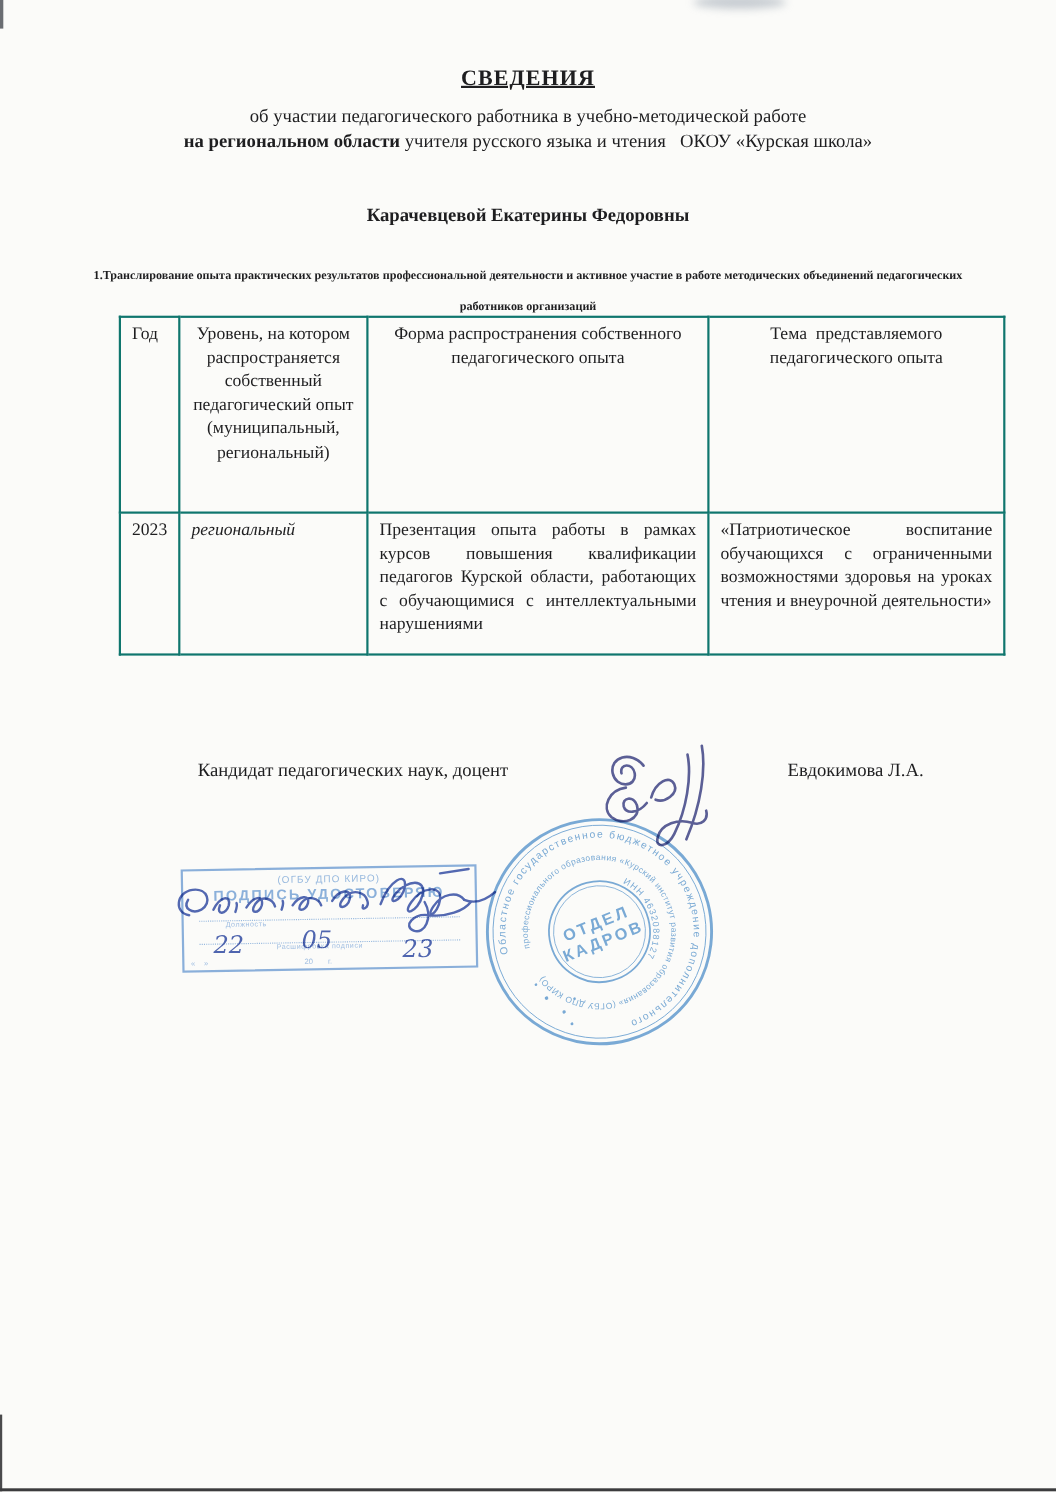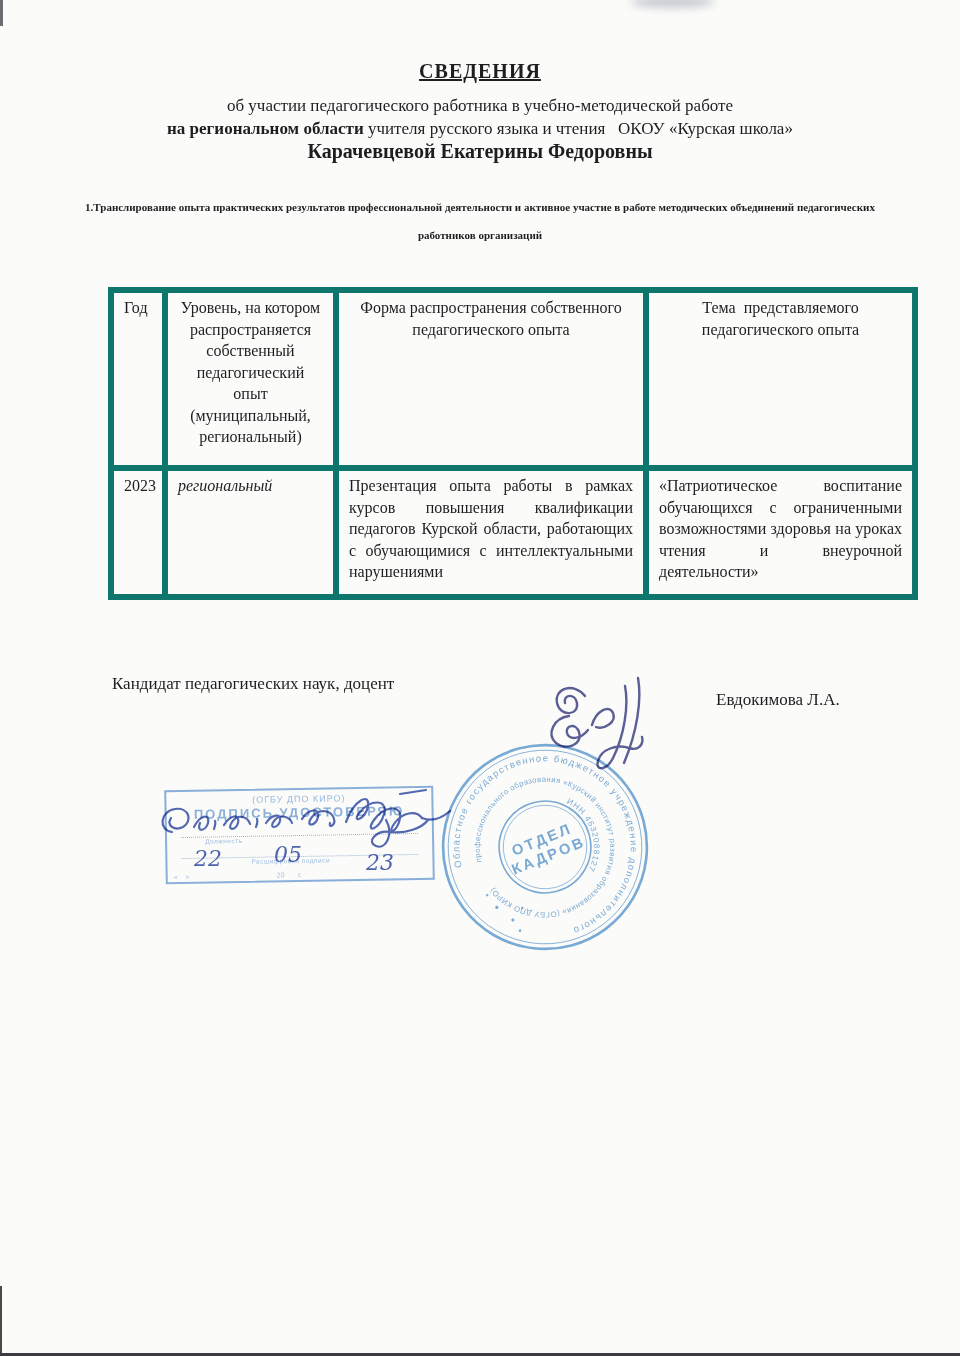--- a/index.html
+++ b/index.html
@@ -9,50 +9,50 @@
     font-family:"Liberation Serif","DejaVu Serif",serif;
     color:#1e1e20;
     overflow:hidden;
   }
   .page{position:absolute;inset:0;}
   
   .doc-header{padding-top:60px;text-align:center;line-height:23px;}
   .doc-title{font-size:20px;font-weight:bold;letter-spacing:1px;margin-bottom:11px;text-decoration:underline;}
   .doc-sub{font-size:17px;}
   .doc-sub b{font-weight:bold;}
-  .doc-name{font-size:20px;font-weight:bold;}
+  .doc-name{font-size:17px;font-weight:bold;margin-top:44px;}
   
   .section-heading{
     width:820px;margin:30px auto 0;text-align:center;
     font-size:11px;font-weight:bold;line-height:28px;
   }
   
   table.data{
     position:absolute;left:108px;top:287px;
     border-collapse:collapse;table-layout:fixed;width:804px;
   }
   table.data td,table.data th{
-    border:6px solid #0f766e;
+    border:2px solid #0f766e;
     font-size:16px;line-height:21.5px;
     padding:4px 10px;vertical-align:top;
     font-weight:normal;
   }
   th.c-year{font-weight:bold;text-align:left;padding-left:8px;}
   th.c-level{text-align:center;padding:4px 12px;}
   th.c-mid{text-align:center;vertical-align:middle;}
   tr.hdr{height:178px;}
   tr.body-row{height:129px;}
   td.v-year{font-weight:bold;text-align:center;padding:4px 4px;}
   td.v-level{text-align:left;font-style:italic;}
   td.v-just{text-align:justify;}
   
   .sig-row{position:absolute;left:0;top:670px;width:960px;height:110px;}
   .sig-left{
-    position:absolute;left:112px;top:2px;width:350px;
-    text-align:left;font-size:17px;line-height:23px;
+    position:absolute;left:112px;top:18px;width:350px;
+    text-align:right;font-size:17px;line-height:23px;
   }
   .sig-name{position:absolute;left:716px;top:20px;font-size:17px;}
   .sig-svg{position:absolute;left:528px;top:0px;mix-blend-mode:multiply;}
   
   .rect-stamp{
     position:absolute;left:165px;top:788px;width:265px;height:90px;
     border:2px solid rgba(120,165,218,.85);
     transform:rotate(-1deg);
     color:#8db3e0;text-align:center;
     mix-blend-mode:multiply;

